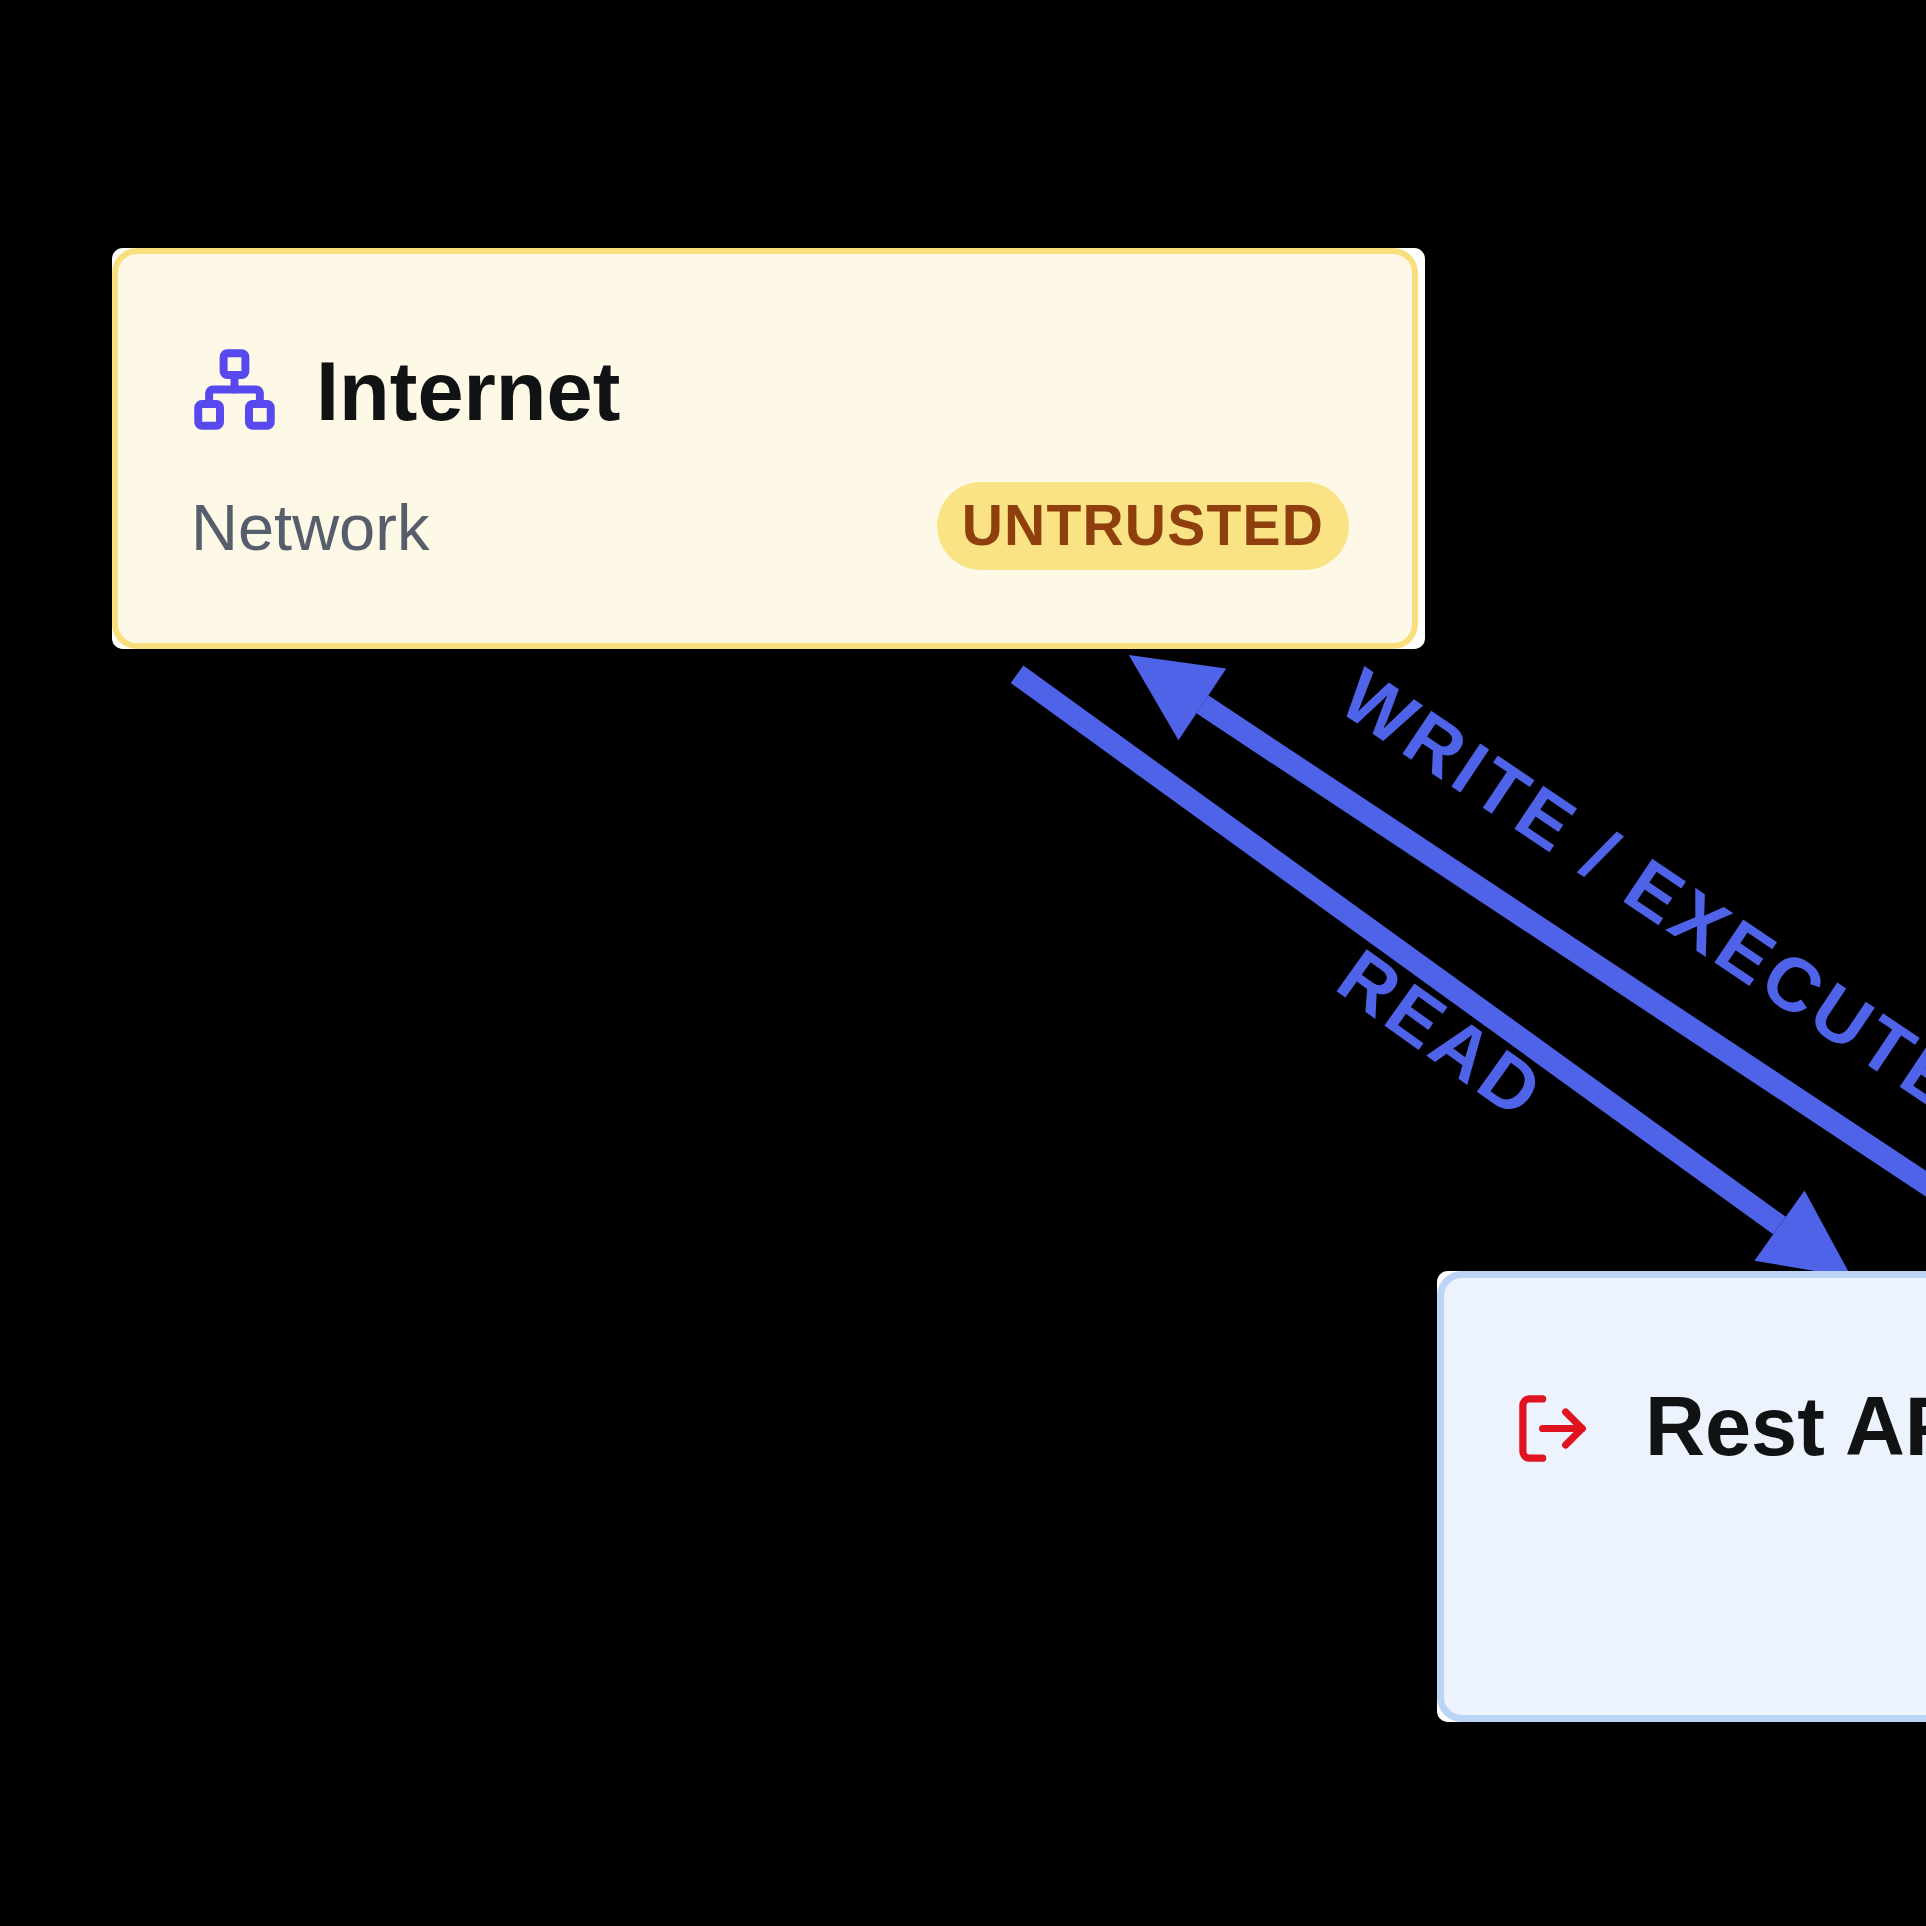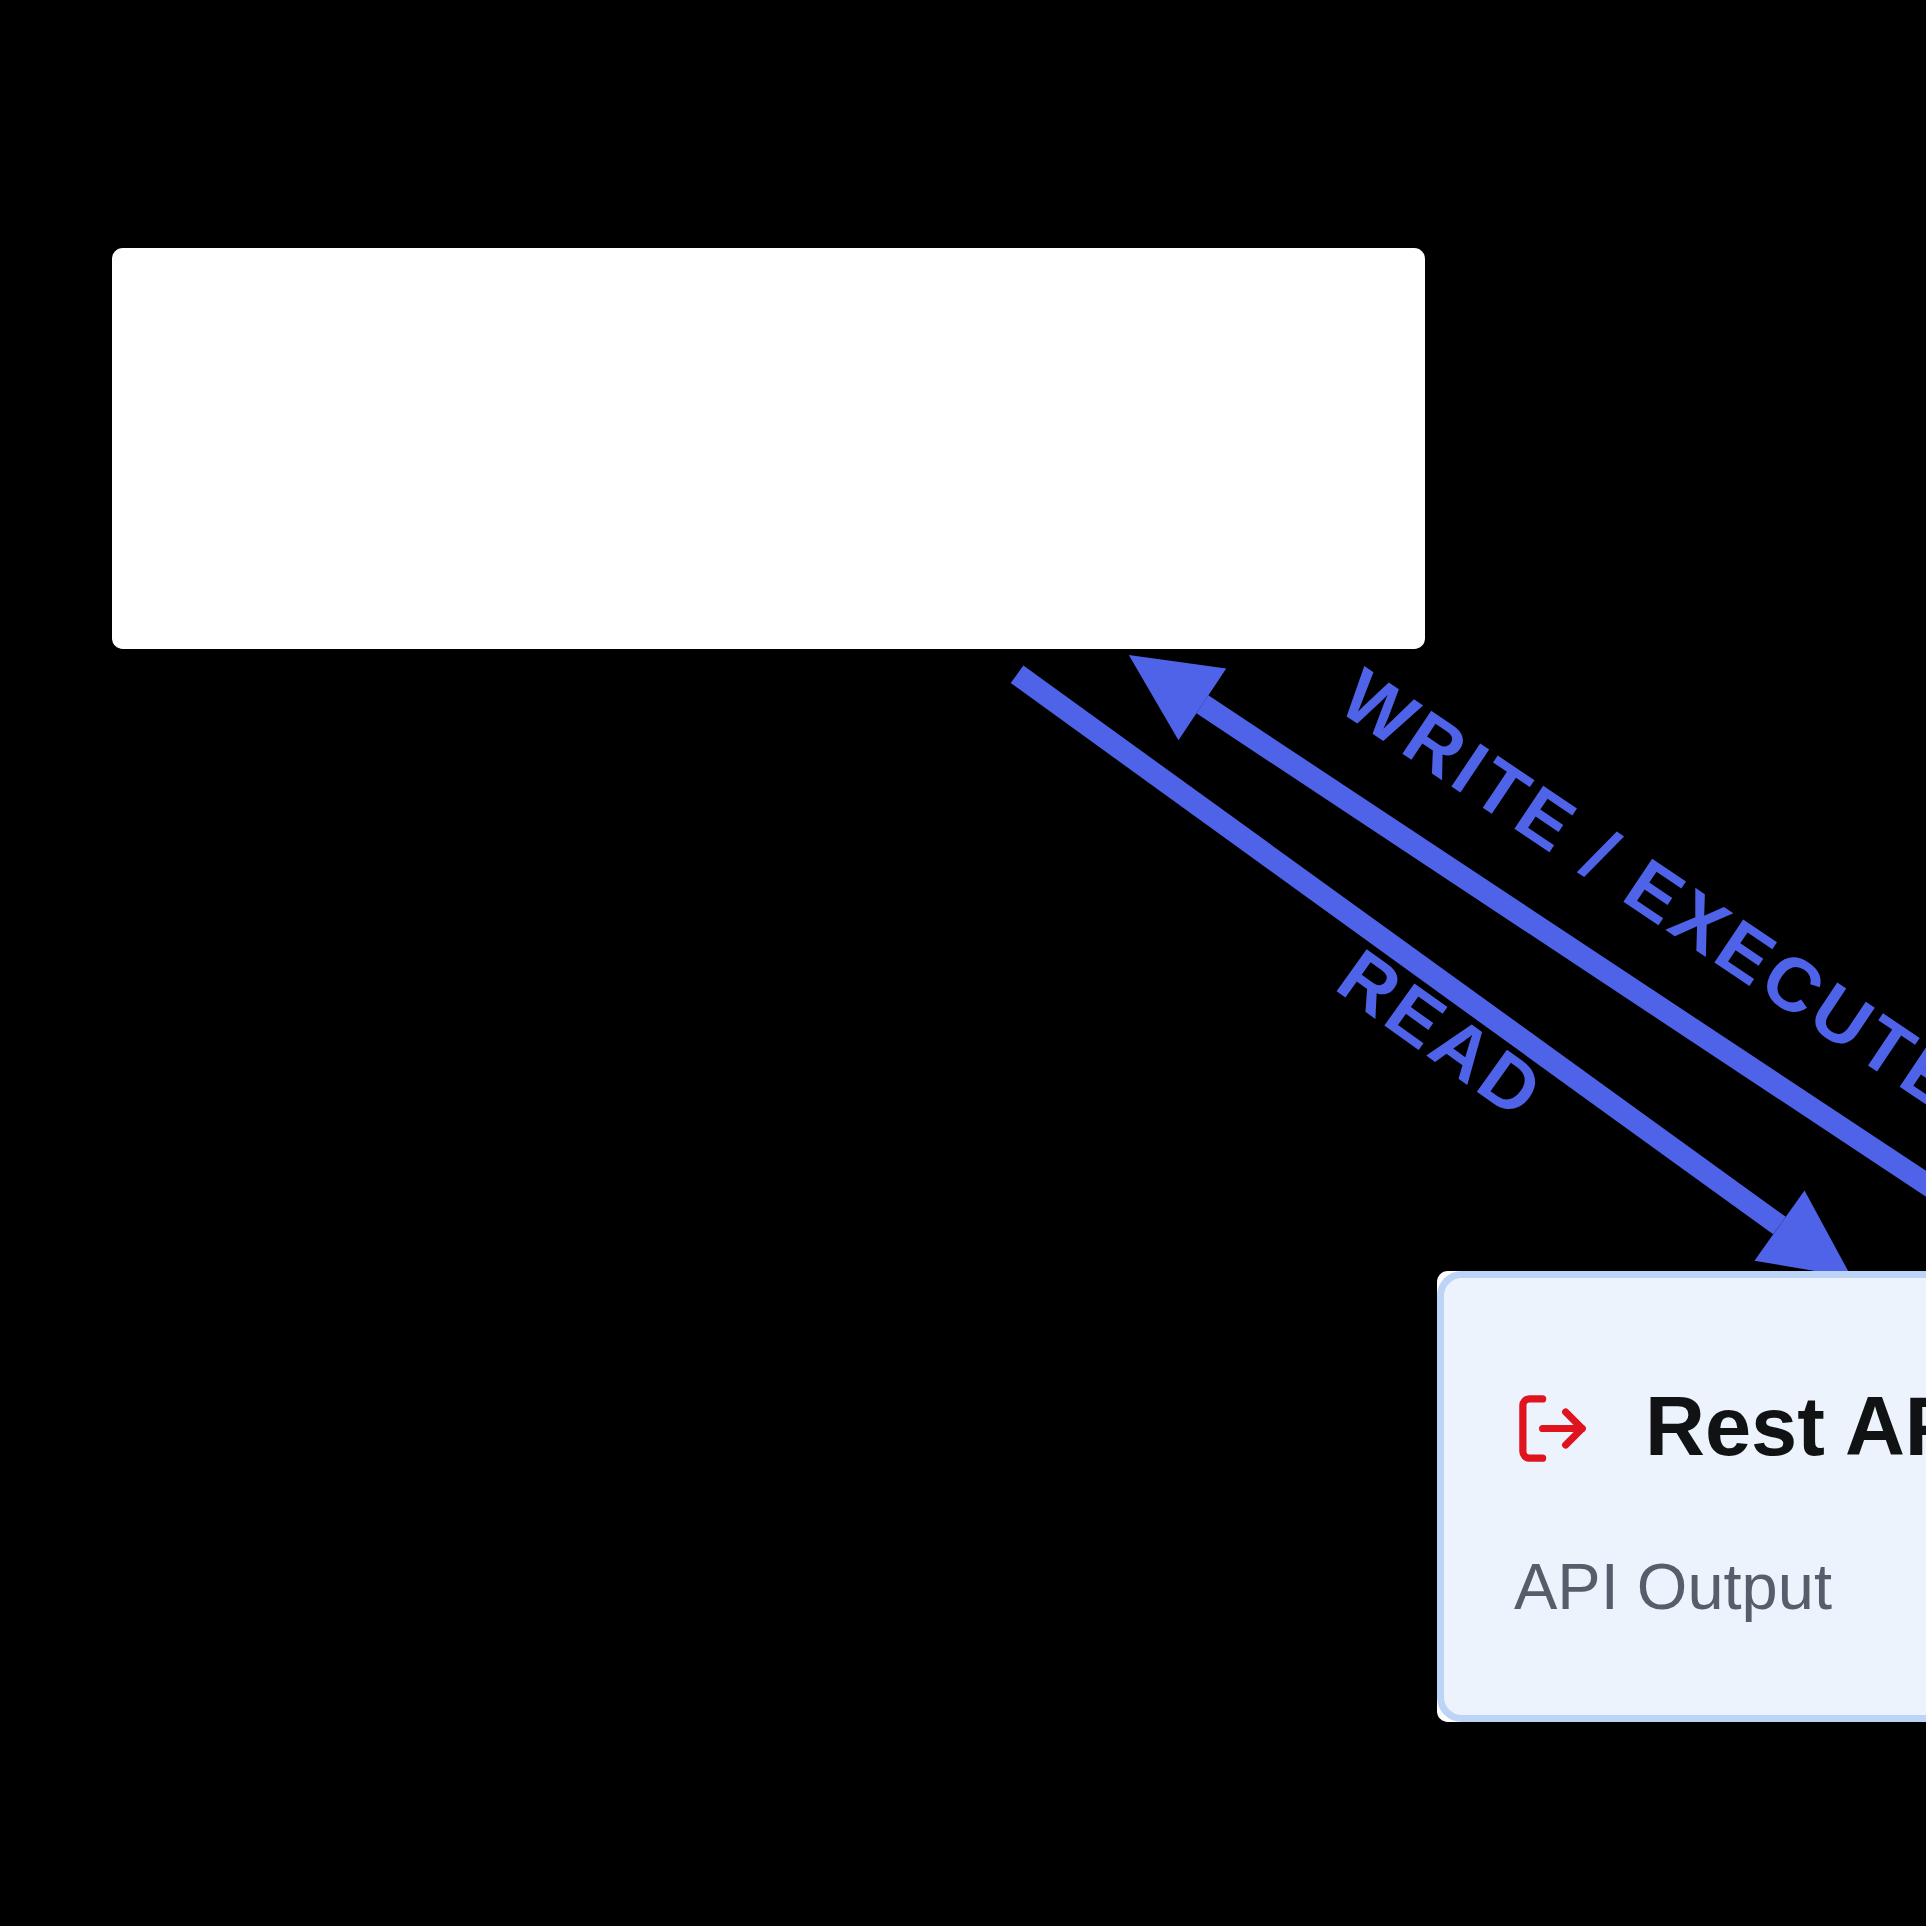--- a/index.html
+++ b/index.html
@@ -120,25 +120,36 @@
     <g>
       <path class="edge-line" d="M 2640 1750 L 4619 3181"></path>
       <polygon class="edge-arrow" points="4806,3315 4554,3272 4684,3090"></polygon>
       <text class="edge-label" transform="translate(3742 2685) rotate(35.6)">READ</text>
     </g>
   </svg>
 
   <div class="node-backing backing-internet"></div>
   <div class="node-backing backing-api"></div>
 
+  <div class="node node-internet">
+    <svg class="node-icon icon-network" viewBox="0 0 24 24" fill="none" stroke="#5849EE" stroke-width="2.2" stroke-linecap="round" stroke-linejoin="round" xmlns="http://www.w3.org/2000/svg">
+      <rect x="9" y="2" width="6" height="6" rx="1"></rect>
+      <rect x="2" y="16" width="6" height="6" rx="1"></rect>
+      <rect x="16" y="16" width="6" height="6" rx="1"></rect>
+      <path d="M12 8v4"></path>
+      <path d="M5 16v-3a1 1 0 0 1 1-1h12a1 1 0 0 1 1 1v3"></path>
+    </svg>
+    <div class="node-title title-internet">Internet</div>
+    <div class="node-subtitle subtitle-internet">Network</div>
+    <div class="badge">UNTRUSTED</div>
+  </div>
 
   <div class="node node-api">
     <svg class="node-icon icon-logout" viewBox="0 0 24 24" fill="none" stroke="#E0141F" stroke-width="2.2" stroke-linecap="round" stroke-linejoin="round" xmlns="http://www.w3.org/2000/svg">
       <path d="M9 21H5a2 2 0 0 1-2-2V5a2 2 0 0 1 2-2h4"></path>
       <polyline points="16 17 21 12 16 7"></polyline>
       <line x1="21" y1="12" x2="9" y2="12"></line>
     </svg>
     <div class="node-title title-api">Rest API Output</div>
-    <div class="node-subtitle subtitle-api">API Output</div>
   </div>
 
 </div>
 
 
 </body></html>

